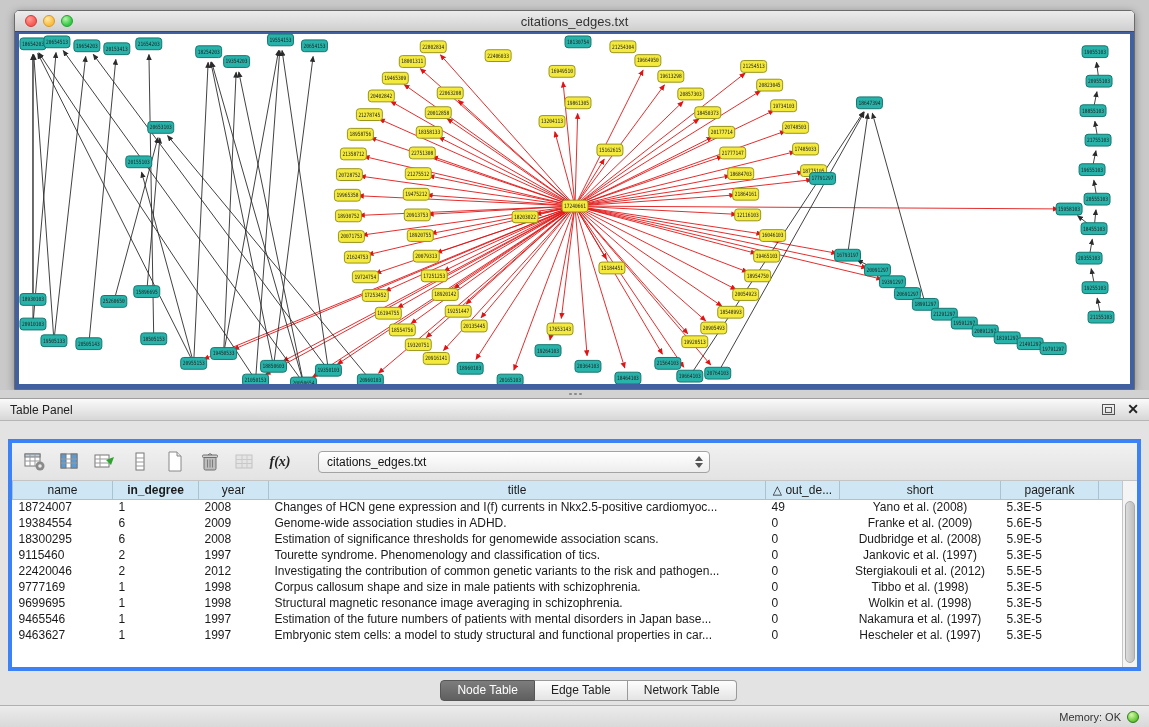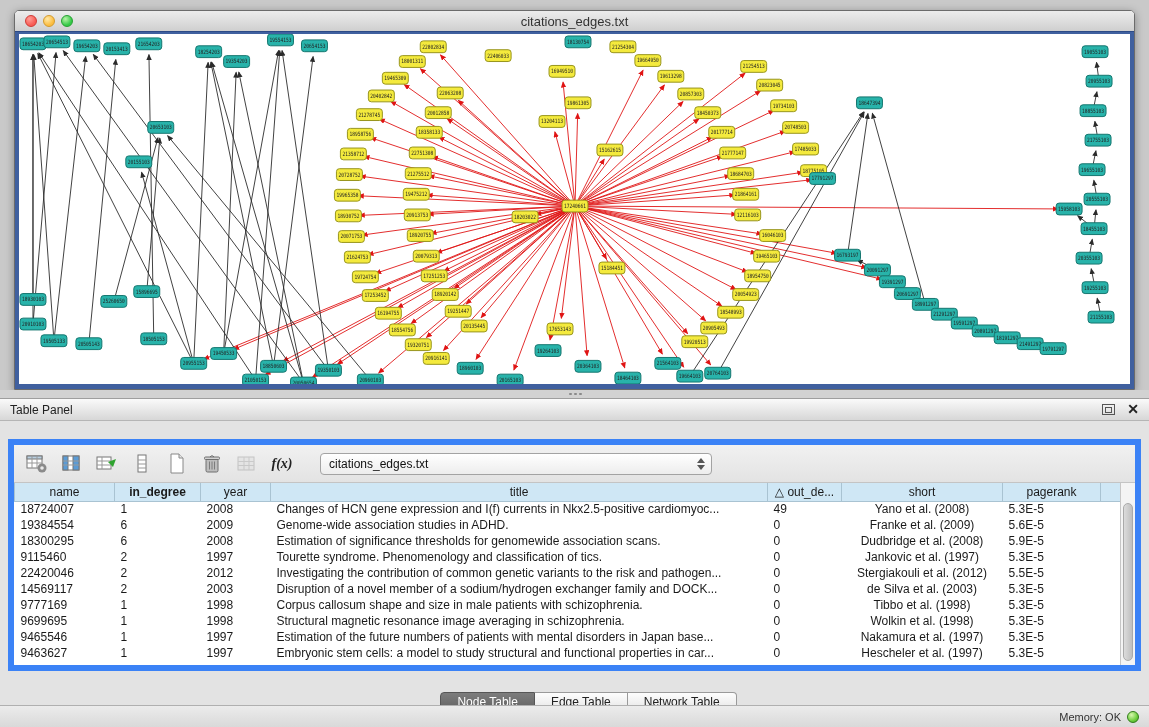--- a/index.html
+++ b/index.html
@@ -38,21 +38,21 @@
     background:#e3e3e3; border-top:1px solid #9e9e9e; }
   .panel-header { height:22px; background:linear-gradient(#fafafa,#d7d7d7);
     border-bottom:1px solid #b5b5b5; display:flex; align-items:center; padding:0 10px;text-align:center; }
   .panel-title { font-size:12px; color:#222; }
   .panel-header .spacer { flex:1; }
   .float-btn { width:13px; height:11px; border:1px solid #555; position:relative; margin-right:12px; cursor:default; }
   .float-btn::after { content:""; position:absolute; left:2px; top:2px; width:5px; height:4px; border:1px solid #555; }
   .close-btn { font-size:14px; font-weight:bold; color:#222; line-height:11px; cursor:default; }
 
   .panel-box { position:absolute; left:8px; right:8px; top:40px; bottom:56px;
-    border:6px solid #3b82f6; background:#eab308; display:flex; flex-direction:column; overflow:hidden; }
+    border:4px solid #3b82f6; background:#eab308; display:flex; flex-direction:column; overflow:hidden; }
   .toolbar { height:38px; flex:0 0 38px; background:linear-gradient(#f1f1f1,#e3e3e3);
     border-bottom:1px solid #c4c4c4; display:flex; align-items:center; gap:9px; padding:0 10px; }
   .tbtn { width:26px; height:26px; display:flex; align-items:center; justify-content:center; border-radius:3px; }
   .tbtn.disabled { opacity:.4; }
   .fx { font-family:"Liberation Serif", serif; font-style:italic; font-weight:bold; font-size:14px; color:#222; }
   .net-select { margin-left:16px; width:392px; height:22px; border:1px solid #a3a3a3; border-radius:4px;
     background:linear-gradient(#ffffff,#ededed); display:flex; align-items:center; padding:0 6px 0 8px; }
   .net-select .val { flex:1; font-size:12px; color:#111; overflow:hidden; white-space:nowrap; }
   .spin { display:flex; flex-direction:column; gap:2px; align-items:center; }
   .tri-up { width:0; height:0; border-left:4px solid transparent; border-right:4px solid transparent; border-bottom:5px solid #555; }
@@ -60,21 +60,21 @@
 
   .table-wrap { position:relative; flex:1; overflow:hidden; background:#fff; }
   table.grid { border-collapse:collapse; table-layout:fixed; font-size:12px; }
   table.grid th { background:var(--header-blue,#cfe7f5); border:1px solid #a9c3d2; border-top:none;
     height:18px; font-weight:normal; color:#1a1a1a; text-align:center; overflow:hidden; white-space:nowrap; }
   table.grid td { height:16px; padding:0 6px; color:#1a1a1a; overflow:hidden; white-space:nowrap; border:none; }
   table.grid td.center { text-align:center; }
   .vscroll { position:absolute; right:0; top:0; bottom:0; width:15px; background:#f4f4f4; border-left:1px solid #cicic1; border-left:1px solid #c6c6c6; }
   .vscroll .thumb { position:absolute; left:2px; right:2px; top:20px; bottom:4px; background:linear-gradient(90deg,#dcdcdc,#bfbfbf); border:1px solid #aaa; border-radius:6px; }
 
-  .tabs-bar { position:absolute; left:0; right:0; bottom:10px; height:30px; display:flex; align-items:center; justify-content:center;margin-left:28px; }
+  .tabs-bar { position:absolute; left:0; right:0; bottom:22px; height:30px; display:flex; align-items:center; justify-content:center;margin-left:28px; }
   .seg { display:flex; }
   .seg .tab { height:21px; padding:0 16px; font-size:12px; display:flex; align-items:center;
     border:1px solid #9a9a9a; border-left:none; background:linear-gradient(#fdfdfd,#e4e4e4); color:#222; cursor:default; }
   .seg .tab:first-child { border-left:1px solid #9a9a9a; border-radius:4px 0 0 4px; }
   .seg .tab:last-child { border-radius:0 4px 4px 0; }
   .seg .tab.selected { background:linear-gradient(#7d7d7d,var(--tab-selected,#5f5f5f)); color:#fff; border-color:#565656; }
 
   .status-bar { position:absolute; left:0; right:0; bottom:0; height:22px;
     background:linear-gradient(#ececec,#d9d9d9); border-top:1px solid #b0b0b0;
     display:flex; align-items:center; justify-content:flex-end; gap:6px; padding:6px 10px; }
@@ -874,30 +874,20 @@
               <td>22420046</td>
               <td>2</td>
               <td>2012</td>
               <td>Investigating the contribution of common genetic variants to the risk and pathogen...</td>
               <td>0</td>
               <td class="center">Stergiakouli et al. (2012)</td>
               <td>5.5E-5</td>
               <td></td>
             </tr>
             <tr>
-              <td>14569117</td>
-              <td>2</td>
-              <td>2003</td>
-              <td>Disruption of a novel member of a sodium/hydrogen exchanger family and DOCK...</td>
-              <td>0</td>
-              <td class="center">de Silva et al. (2003)</td>
-              <td>5.3E-5</td>
-              <td></td>
-            </tr>
-            <tr>
               <td>9777169</td>
               <td>1</td>
               <td>1998</td>
               <td>Corpus callosum shape and size in male patients with schizophrenia.</td>
               <td>0</td>
               <td class="center">Tibbo et al. (1998)</td>
               <td>5.3E-5</td>
               <td></td>
             </tr>
             <tr>

